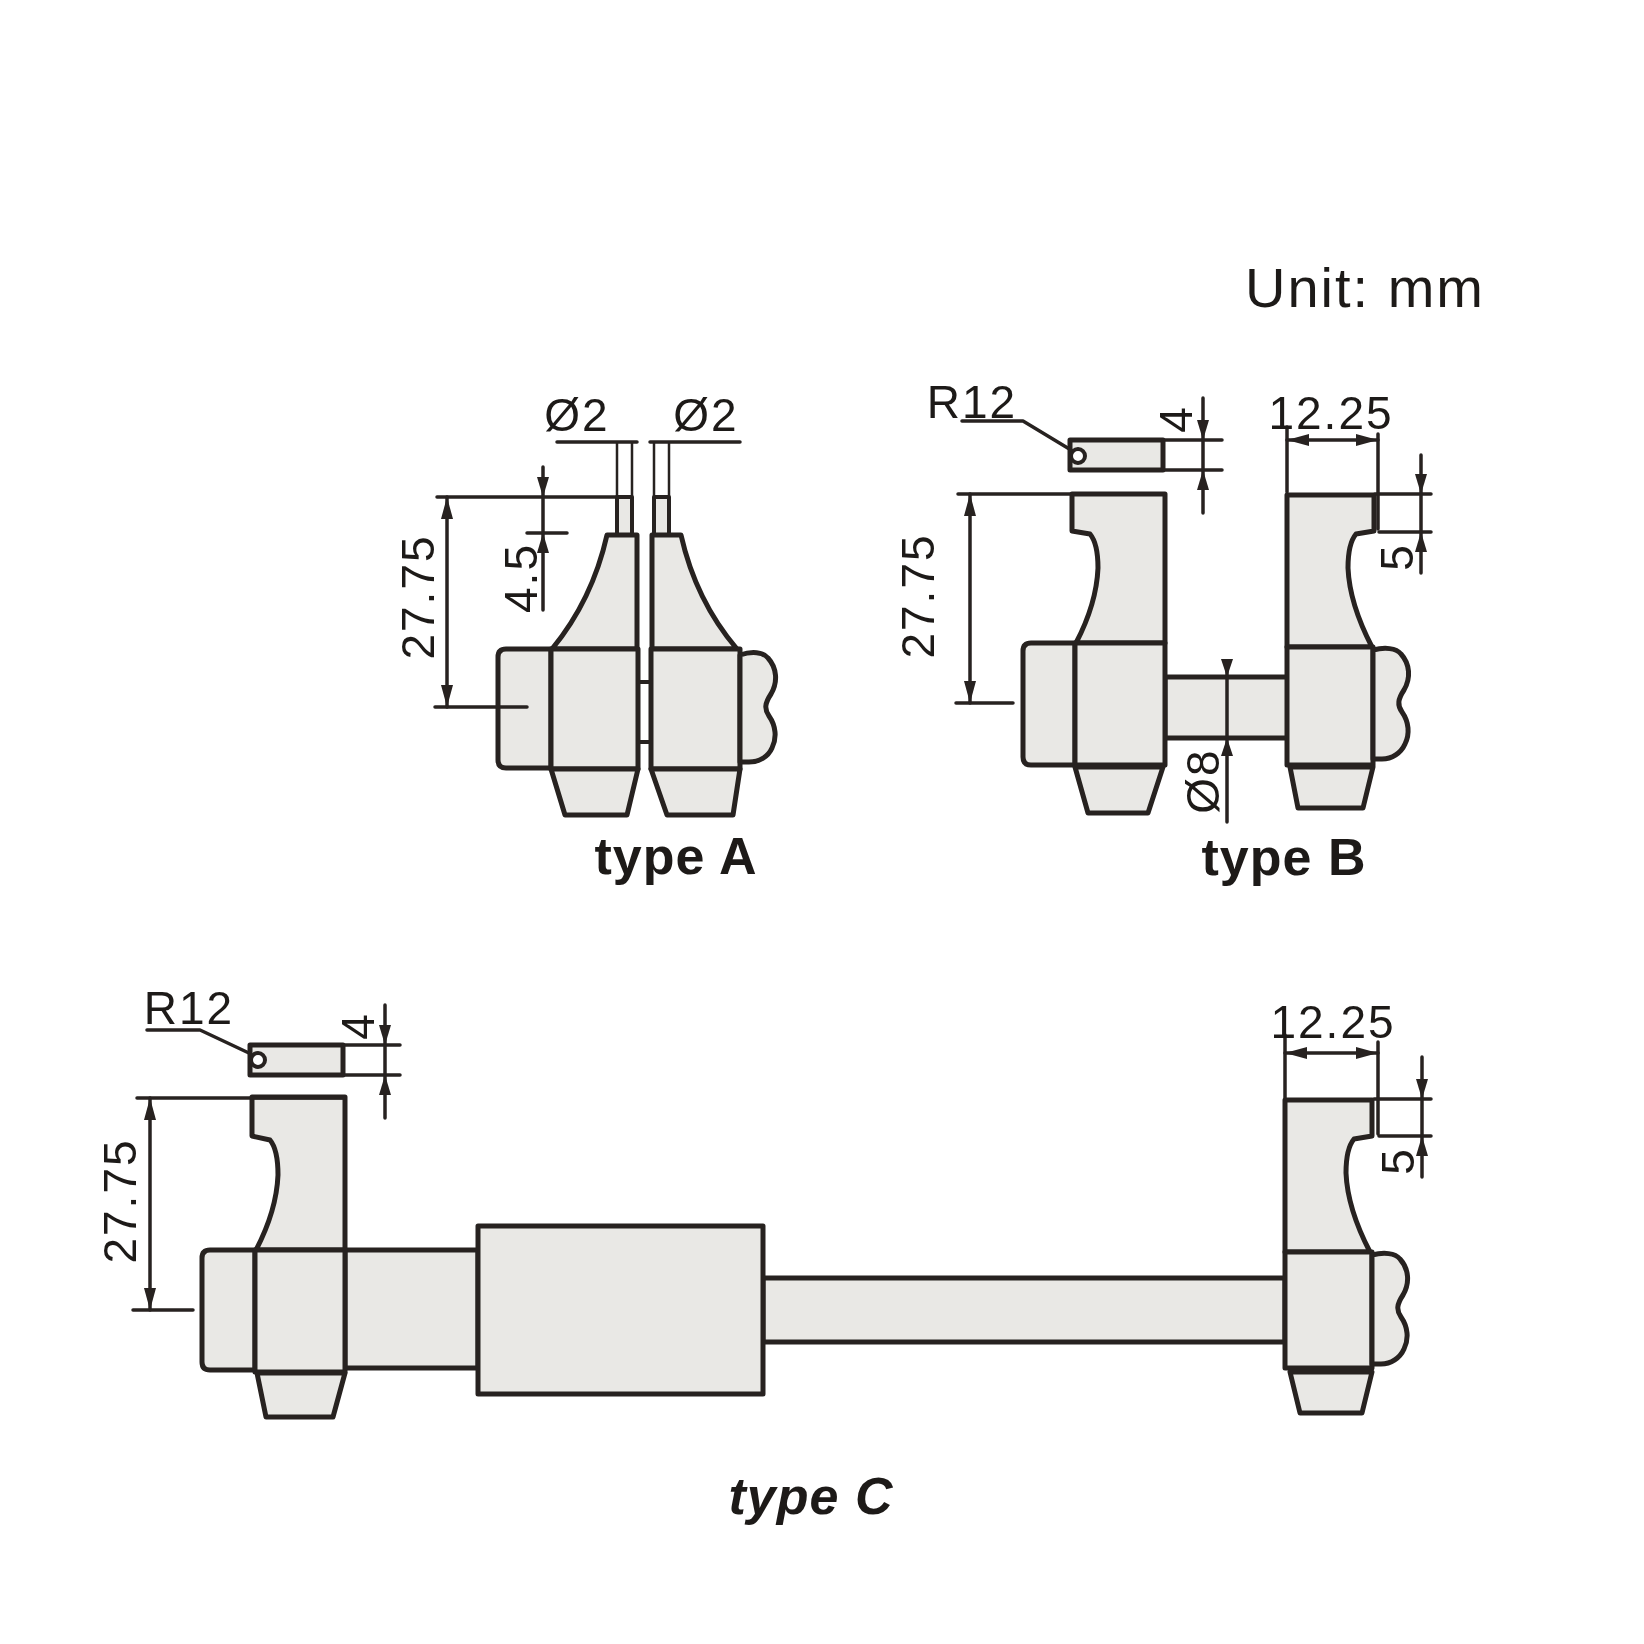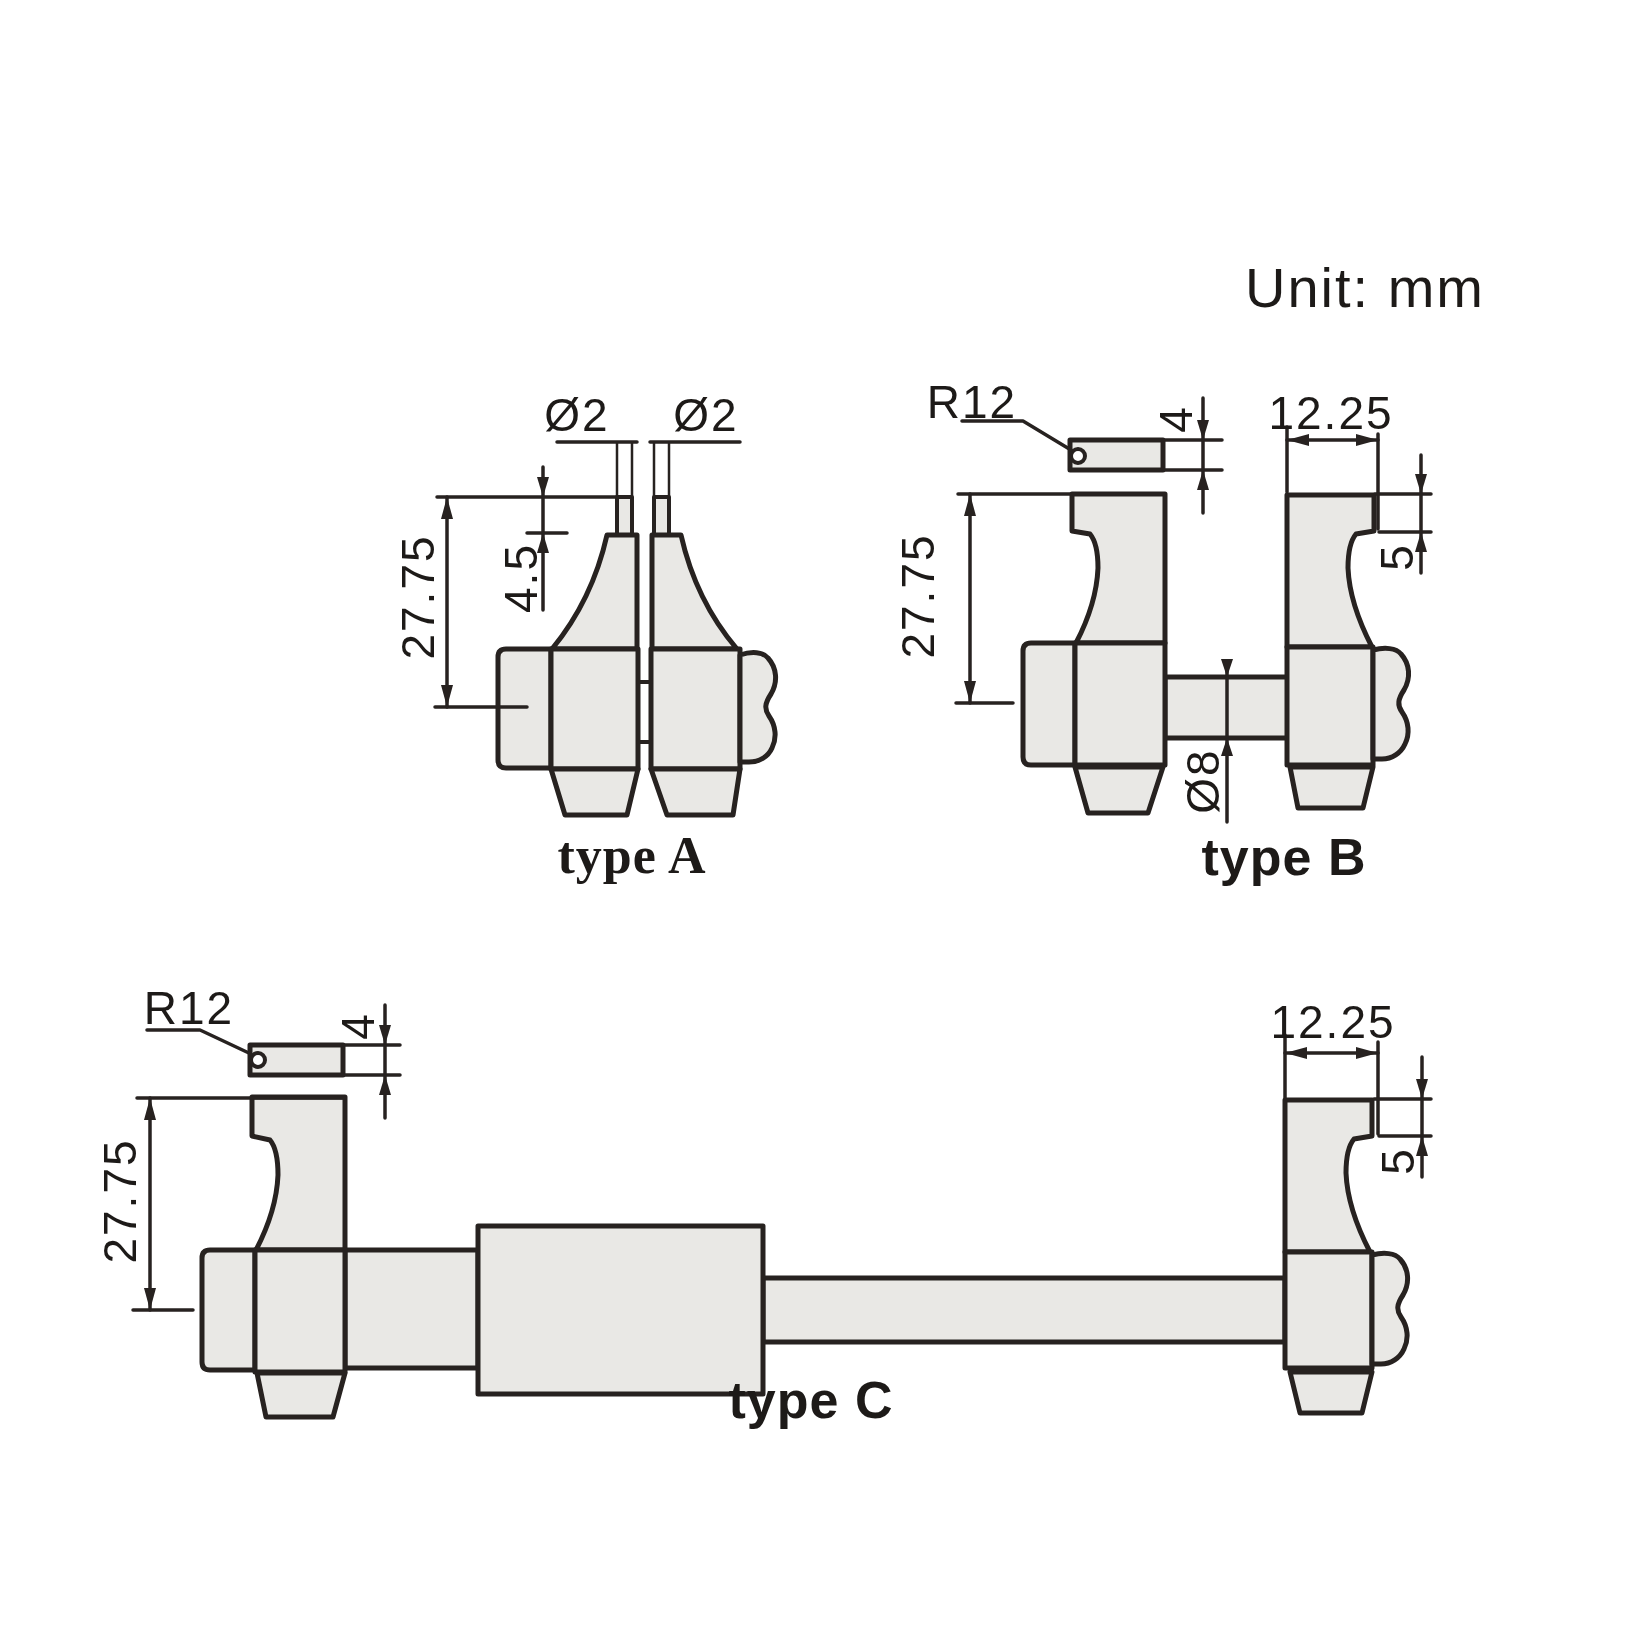--- a/index.html
+++ b/index.html
@@ -167,30 +167,30 @@
       <polygon fill="var(--line)" stroke="none" points="1422,1136 1416,1156 1428,1156"></polygon>
     </g>
   </svg>
 
   <div class="txt unit" style="left:1365px; top:288px;">Unit: mm</div>
 
   <div class="txt" style="left:577px; top:415px;">Ø2</div>
   <div class="txt" style="left:706px; top:415px;">Ø2</div>
   <div class="txt rot" style="left:521px; top:578px;">4.5</div>
   <div class="txt rot" style="left:418px; top:597px;">27.75</div>
-  <div class="txt fig-label" style="left:632px; top:856px;font-family:Liberation Serif, serif;">type A</div>
+  <div class="txt fig-label" style="left:676px; top:856px;">type A</div>
 
   <div class="txt" style="left:972px; top:402px;">R12</div>
   <div class="txt rot" style="left:1176px; top:419px;">4</div>
   <div class="txt" style="left:1331px; top:413px;">12.25</div>
   <div class="txt rot" style="left:1397px; top:557px;">5</div>
   <div class="txt rot" style="left:918px; top:596px;">27.75</div>
   <div class="txt rot" style="left:1203px; top:781px;">Ø8</div>
   <div class="txt fig-label" style="left:1284px; top:857px;">type B</div>
 
   <div class="txt" style="left:189px; top:1008px;">R12</div>
   <div class="txt rot" style="left:358px; top:1026px;">4</div>
   <div class="txt" style="left:1333px; top:1022px;">12.25</div>
   <div class="txt rot" style="left:1398px; top:1161px;">5</div>
   <div class="txt rot" style="left:120px; top:1201px;">27.75</div>
-  <div class="txt fig-label" style="left:811px; top:1400px;">type C</div>
+  <div class="txt fig-label" style="left:811px; top:1496px;font-style:italic;">type C</div>
 
 </div>
 
 </body></html>

